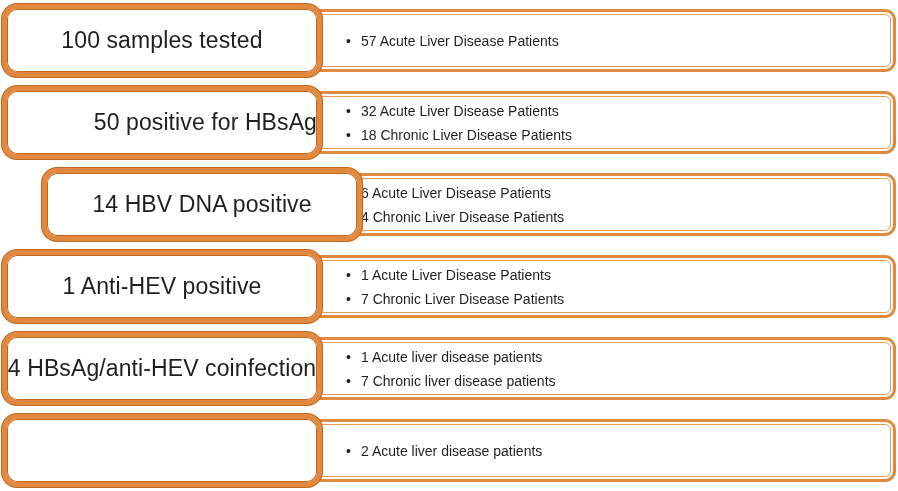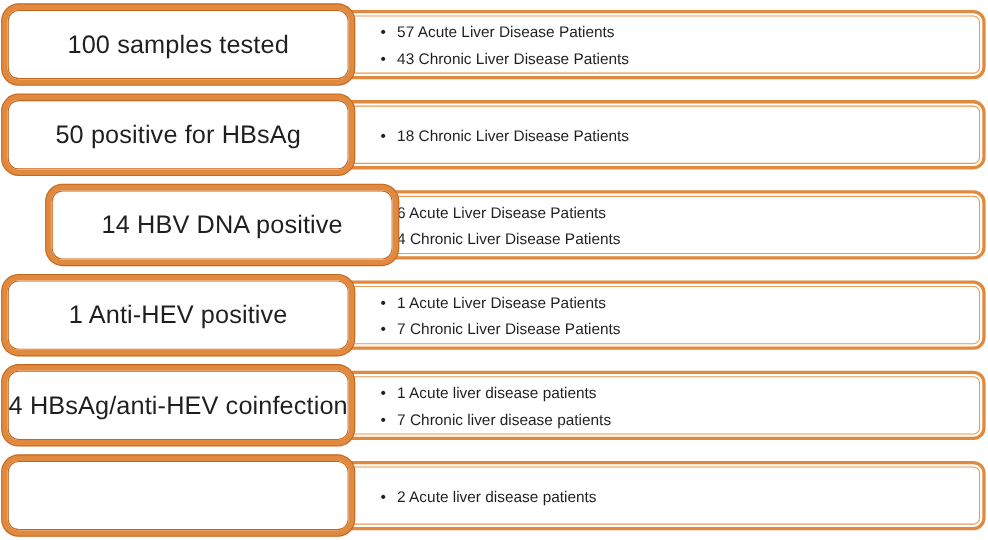--- a/index.html
+++ b/index.html
@@ -86,37 +86,37 @@
 </style>
 </head>
 <body>
 
 <div class="canvas">
   <div id="rows">
   <div class="row">
     <div class="right-box" style="top: 9px;">
       <ul class="bullets">
             <li><span class="bullet-glyph">•</span><span>57 Acute Liver Disease Patients</span></li>
-            <li><span class="bullet-glyph">•</span><span>43 Chronic Liver Disease Patients</span></li>
           </ul>
     </div>
     <div class="left-box" style="top: 4px;">
       <div class="left-label">
             <div>100 samples tested</div>
           </div>
     </div>
   </div>
 
   <div class="row">
     <div class="right-box" style="top: 91px;">
       <ul class="bullets">
+            <li><span class="bullet-glyph">•</span><span>32 Acute Liver Disease Patients</span></li>
             <li><span class="bullet-glyph">•</span><span>18 Chronic Liver Disease Patients</span></li>
           </ul>
     </div>
-    <div class="left-box" style="top: 86px;">
+    <div class="left-box" style="top: 86px; justify-content: flex-end;">
       <div class="left-label">
             <div>50 positive for HBsAg</div>
           </div>
     </div>
   </div>
 
   <div class="row">
     <div class="right-box" style="top: 173px;">
       <ul class="bullets">
             <li><span class="bullet-glyph">•</span><span>6 Acute Liver Disease Patients</span></li>

